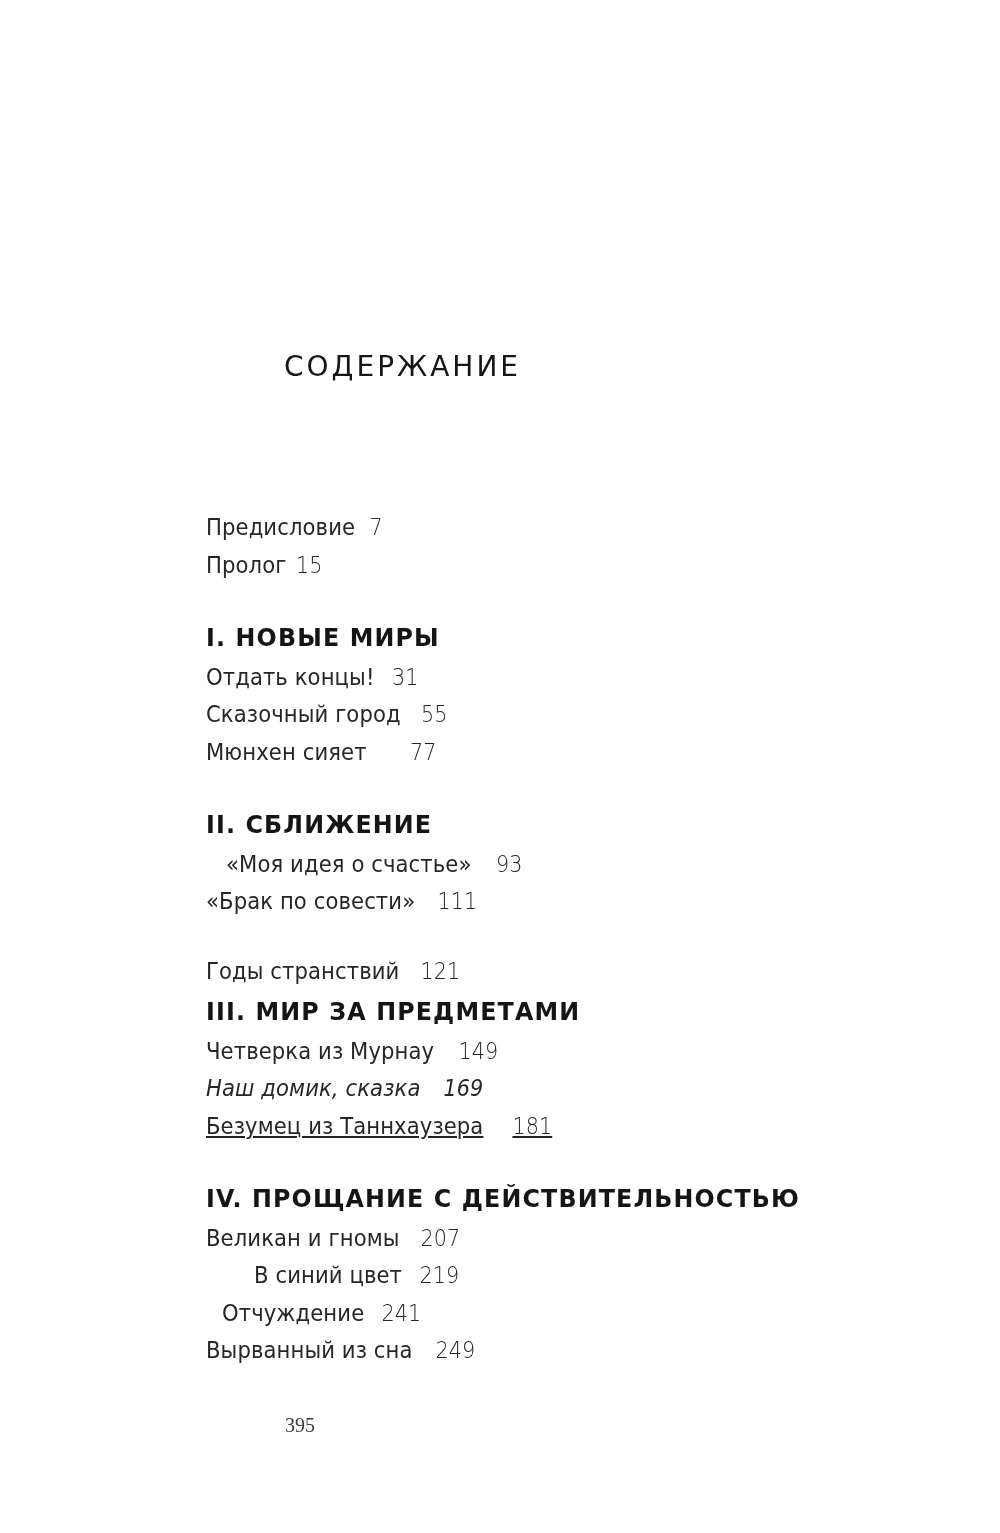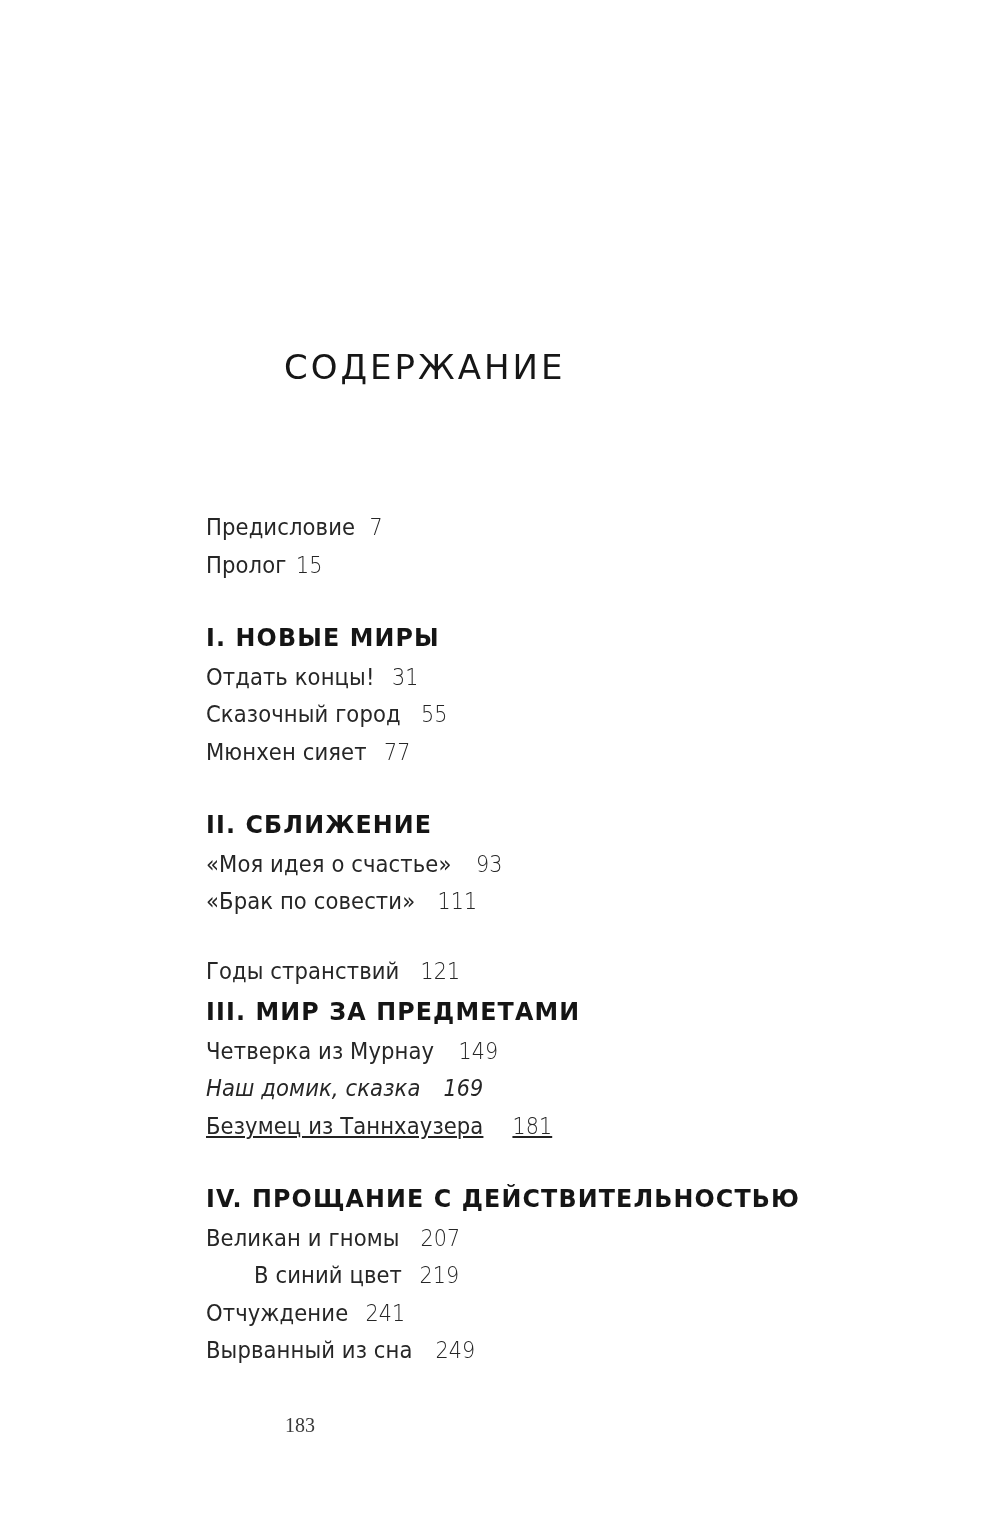--- a/index.html
+++ b/index.html
@@ -12,21 +12,21 @@
       height: 1533px;
       position: relative;
       overflow: hidden;
       font-family: "DejaVu Sans", "Liberation Sans", sans-serif;
       color: #1b1b1b;
     }
     .page-title {
       position: absolute;
       left: 284px;
       top: 345px;
-      font-size: 34px;
+      font-size: 28px;
       font-weight: 500;
       letter-spacing: 3px;
       color: #161616;
       line-height: 44px;
       margin: 0;
     }
     .toc {
       position: absolute;
       left: 206px;
       top: 0;
@@ -100,27 +100,27 @@
 
   <h2 class="section-heading" style="top:620px;">I. НОВЫЕ МИРЫ</h2>
   <div class="toc-row" style="top:661px;">
     <span class="toc-title">Отдать концы!</span>
     <span class="toc-page">31</span>
   </div>
   <div class="toc-row" style="top:698px;">
     <span class="toc-title">Сказочный город</span>
     <span class="toc-page">55</span>
   </div>
-  <div class="toc-row" style="top:736px;">
+  <div class="toc-row" style="top:736px;gap:26px;">
     <span class="toc-title">Мюнхен сияет</span>
     <span class="toc-page">77</span>
   </div>
 
   <h2 class="section-heading" style="top:807px;">II. СБЛИЖЕНИЕ</h2>
-  <div class="toc-row" style="top:848px;">
+  <div class="toc-row" style="top:848px;margin-left:20px;">
     <span class="toc-title">«Моя идея о счастье»</span>
     <span class="toc-page">93</span>
   </div>
   <div class="toc-row" style="top:885px;">
     <span class="toc-title">«Брак по совести»</span>
     <span class="toc-page">111</span>
   </div>
   <div class="toc-row" style="top:923px;margin-top:32px;">
     <span class="toc-title">Годы странствий</span>
     <span class="toc-page">121</span>
@@ -142,23 +142,23 @@
 
   <h2 class="section-heading" style="top:1181px;">IV. ПРОЩАНИЕ С ДЕЙСТВИТЕЛЬНОСТЬЮ</h2>
   <div class="toc-row" style="top:1222px;">
     <span class="toc-title">Великан и гномы</span>
     <span class="toc-page">207</span>
   </div>
   <div class="toc-row" style="top:1259px;margin-left:48px;">
     <span class="toc-title">В синий цвет</span>
     <span class="toc-page">219</span>
   </div>
-  <div class="toc-row" style="top:1297px;">
+  <div class="toc-row" style="top:1297px;margin-left:16px;">
     <span class="toc-title">Отчуждение</span>
     <span class="toc-page">241</span>
   </div>
   <div class="toc-row" style="top:1334px;">
     <span class="toc-title">Вырванный из сна</span>
     <span class="toc-page">249</span>
   </div>
 </div>
 
-<div class="folio">183</div>
+<div class="folio">395</div>
 
 </body></html>

